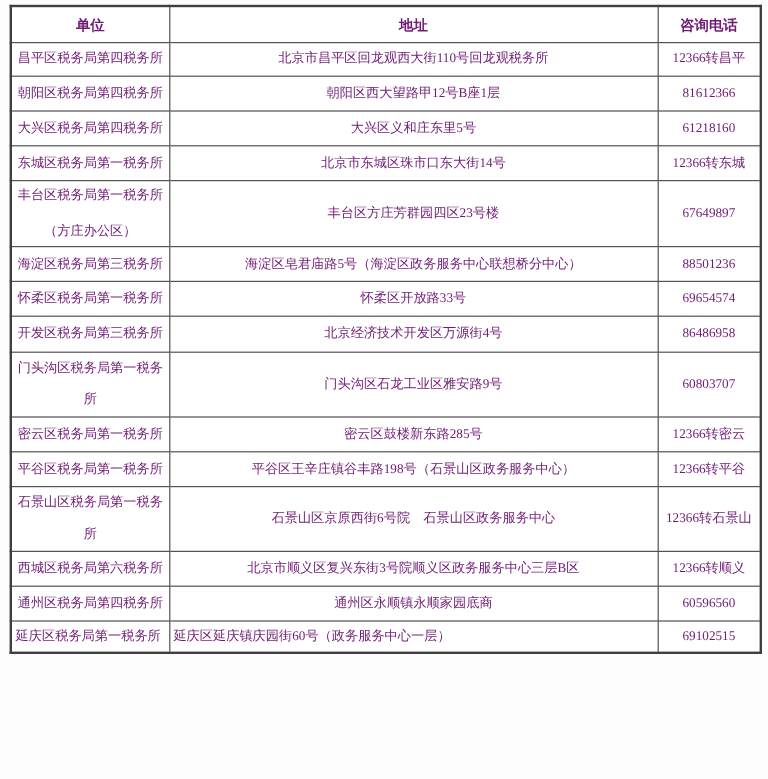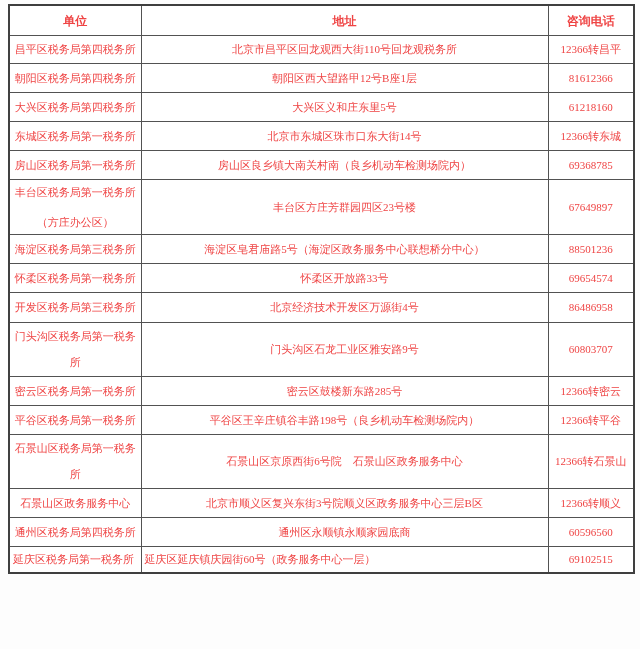--- a/index.html
+++ b/index.html
@@ -19,21 +19,21 @@
     left:8px;top:4px;
     width:625px;
     border-collapse:collapse;
     table-layout:fixed;
     border:2px solid #3f3f3f;
     background:#ffffff;
   }
   .office-table th,
   .office-table td{
     border:1px solid #525252;
-    color:#ef4444;
+    color:#701a75;
     font-size:11px;
     text-align:center;
     vertical-align:middle;
     padding:1px 2px;
     line-height:1.5;
     word-break:break-all;
     overflow:hidden;
   }
   .office-table th{
     font-size:12px;
@@ -79,25 +79,20 @@
         <tr style="height: 29px;">
           <td>大兴区税务局第四税务所</td>
           <td>大兴区义和庄东里5号</td>
           <td>61218160</td>
         </tr>
         <tr style="height: 29px; margin-left: 36px;">
           <td>东城区税务局第一税务所</td>
           <td>北京市东城区珠市口东大街14号</td>
           <td>12366转东城</td>
         </tr>
-        <tr style="height: 29px;">
-          <td>房山区税务局第一税务所</td>
-          <td>房山区良乡镇大南关村南（良乡机动车检测场院内）</td>
-          <td>69368785</td>
-        </tr>
         <tr style="height: 55px;">
           <td>
             <div>丰台区税务局第一税务所</div>
             <div class="unit-line2">（方庄办公区）</div>
           </td>
           <td>丰台区方庄芳群园四区23号楼</td>
           <td>67649897</td>
         </tr>
         <tr style="height: 29px;">
           <td>海淀区税务局第三税务所</td>
@@ -119,30 +114,30 @@
           <td>门头沟区石龙工业区雅安路9号</td>
           <td>60803707</td>
         </tr>
         <tr style="height: 29px;">
           <td>密云区税务局第一税务所</td>
           <td>密云区鼓楼新东路285号</td>
           <td>12366转密云</td>
         </tr>
         <tr style="height: 29px; margin-left: 42px;">
           <td>平谷区税务局第一税务所</td>
-          <td>平谷区王辛庄镇谷丰路198号（良乡机动车检测场院内）</td>
+          <td>平谷区王辛庄镇谷丰路198号（石景山区政务服务中心）</td>
           <td>12366转平谷</td>
         </tr>
         <tr class="loose" style="height: 54px; margin-left: 24px;">
           <td>石景山区税务局第一税务所</td>
           <td>石景山区京原西街6号院　石景山区政务服务中心</td>
           <td>12366转石景山</td>
         </tr>
         <tr style="height: 29px;">
-          <td>石景山区政务服务中心</td>
+          <td>西城区税务局第六税务所</td>
           <td>北京市顺义区复兴东街3号院顺义区政务服务中心三层B区</td>
           <td>12366转顺义</td>
         </tr>
         <tr style="height: 29px;">
           <td>通州区税务局第四税务所</td>
           <td>通州区永顺镇永顺家园底商</td>
           <td>60596560</td>
         </tr>
         <tr style="height: 26px; padding-left: 36px;">
           <td class="left">延庆区税务局第一税务所</td>

